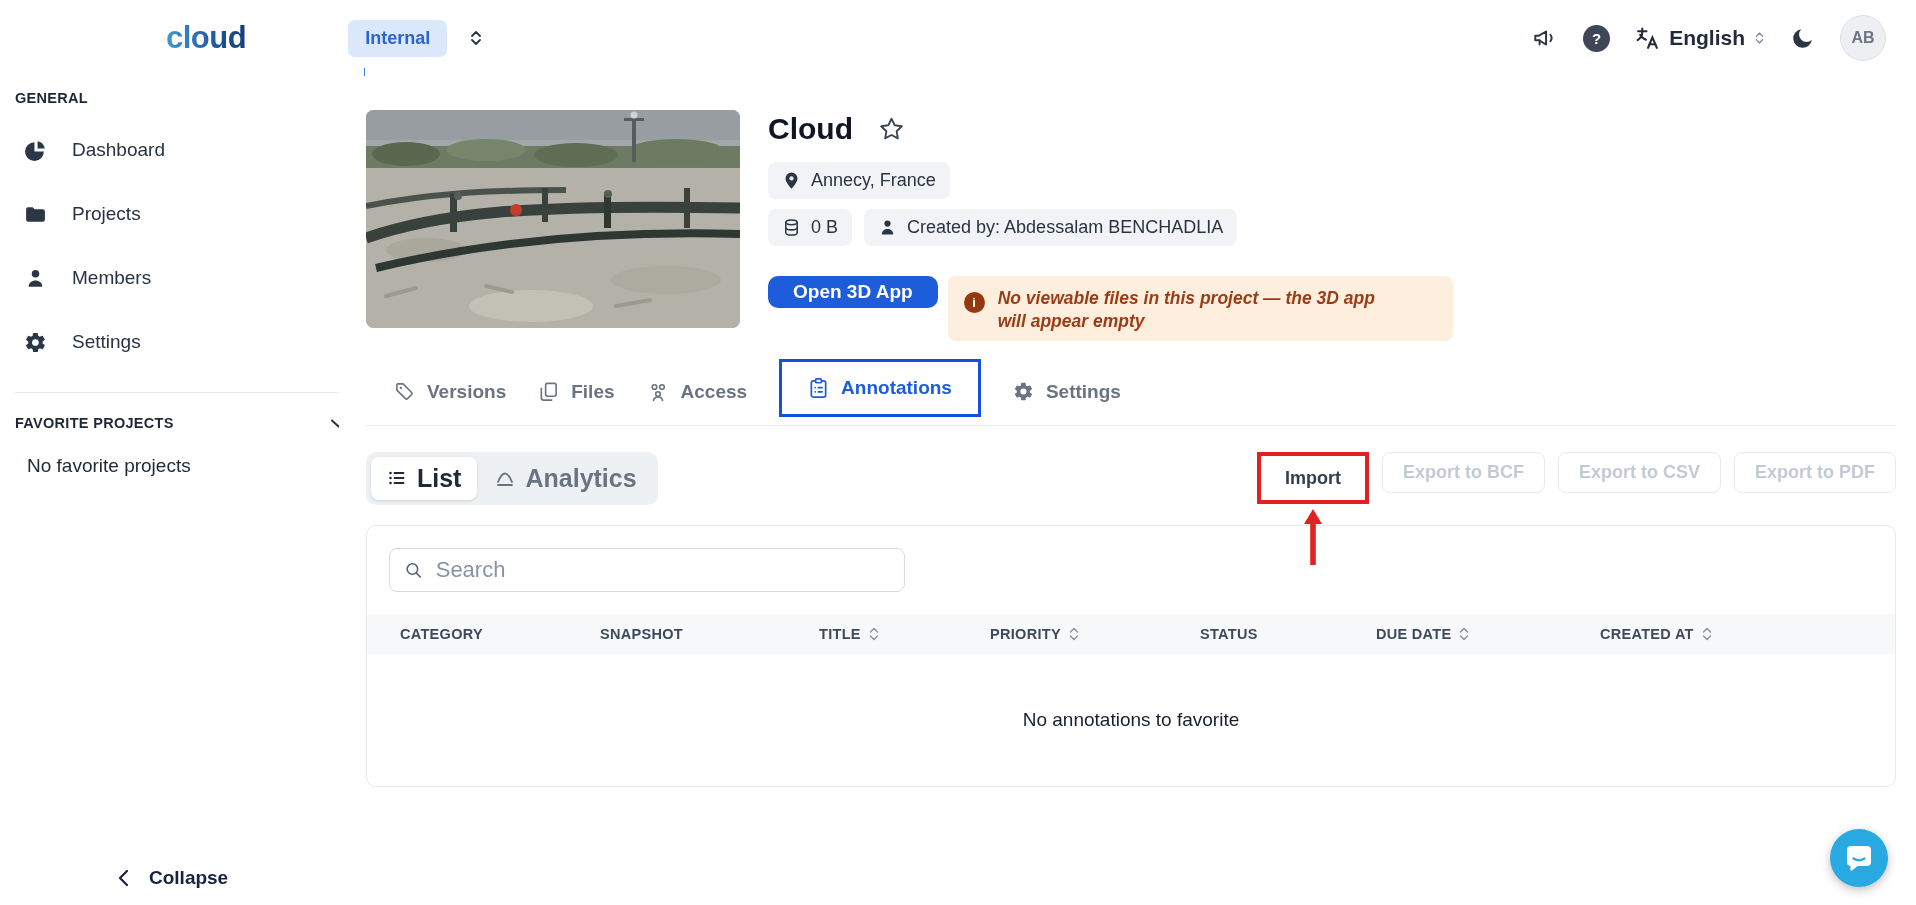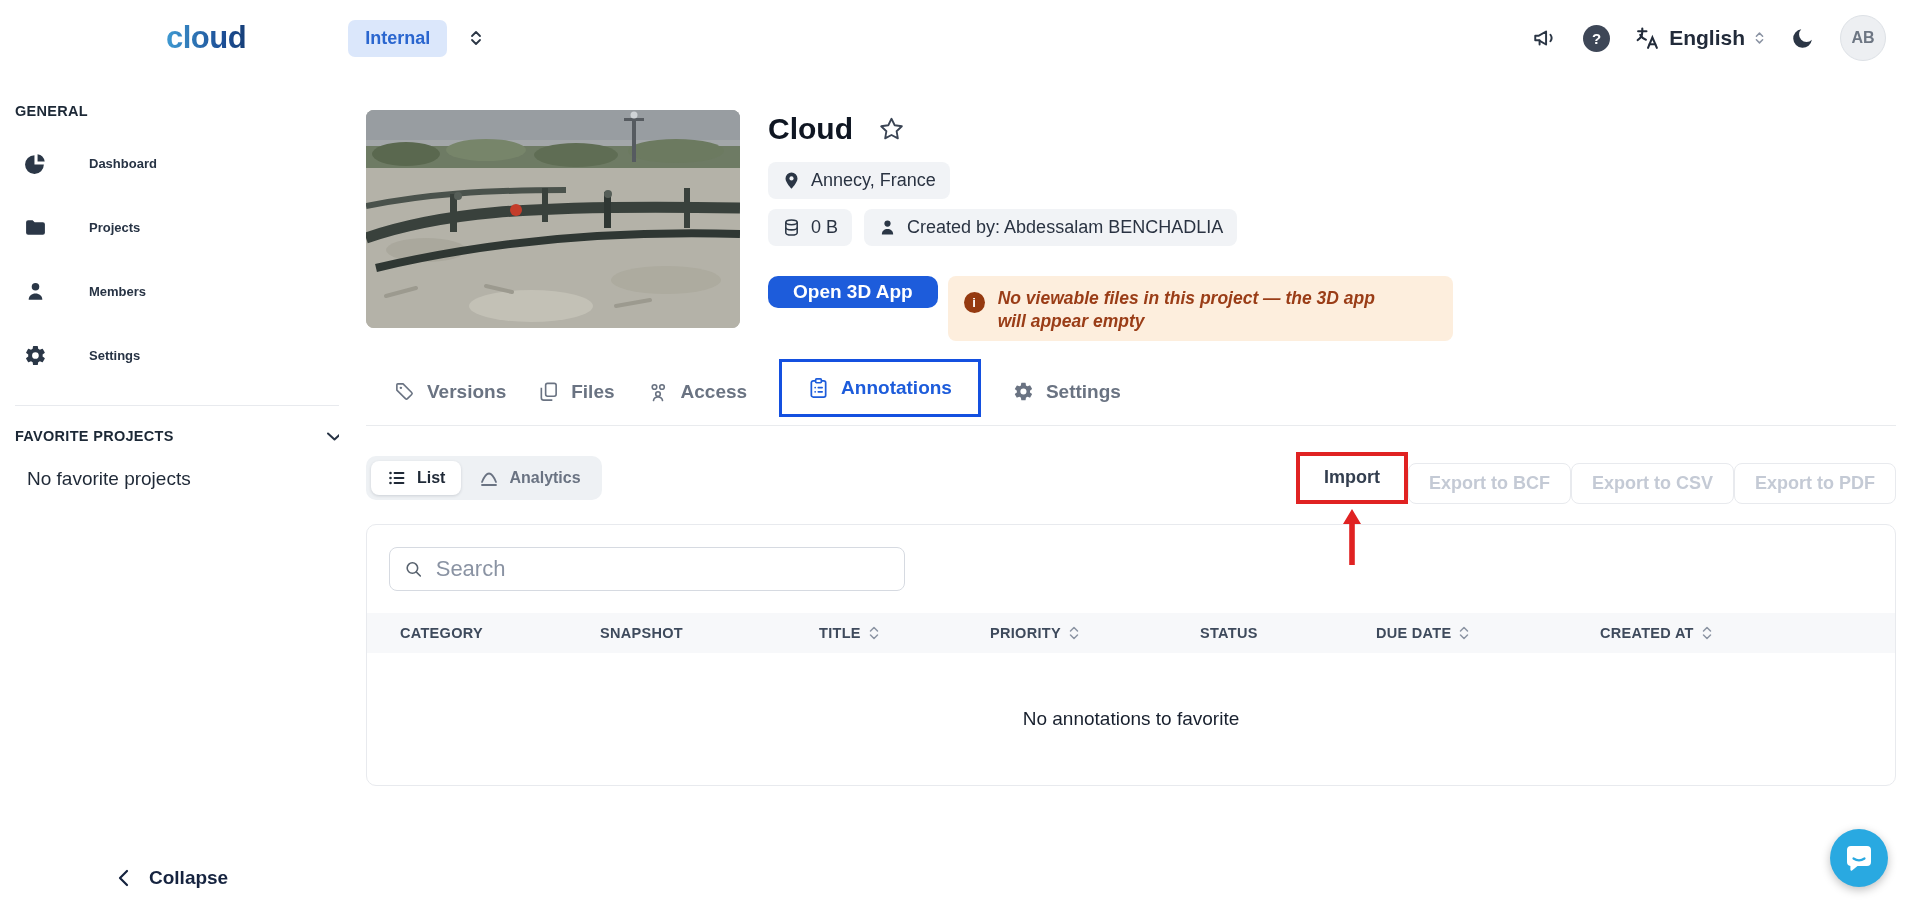--- a/index.html
+++ b/index.html
@@ -35,24 +35,24 @@
     font-size: 15px; font-weight: 700; display: flex; align-items: center; justify-content: center; cursor: pointer;
   }
   .lang { display: flex; align-items: center; gap: 9px; font-size: 21px; font-weight: 600; color: #222b3a; cursor: pointer; }
   .avatar {
     width: 46px; height: 46px; border-radius: 50%; background: #edeff2; border: 1px solid #dde1e6;
     color: #6d7683; font-size: 16px; font-weight: 600;
     display: flex; align-items: center; justify-content: center; cursor: pointer;
   }
 
   
-  .sidebar { position: absolute; left: 0; top: 81px; bottom: 0; width: 365px; border-right: 5px solid #3b82f6; background: #fff; }
+  .sidebar { position: absolute; left: 0; top: 68px; bottom: 0; width: 365px; border-right: 1px solid #3b82f6; background: #fff; }
   .side-heading { margin: 22px 15px 0; font-size: 14.5px; font-weight: 700; color: #1c2836; letter-spacing: .3px; }
   .side-items { margin-top: 12px; }
-  .side-item { display: flex; align-items: center; gap: 42px; padding-left: 24px; height: 64px; font-size: 13px; font-weight: 700; color: #273344; cursor: pointer; }
+  .side-item { display: flex; align-items: center; gap: 25px; padding-left: 24px; height: 64px; font-size: 19px; font-weight: 400; color: #273344; cursor: pointer; }
   .side-item svg { flex: none; }
   .side-divider { border-top: 1px solid #e8eaee; margin: 18px 15px 0; }
   .fav-header { display: flex; justify-content: space-between; align-items: center; margin: 22px 17px 0 15px; }
   .fav-header .label { font-size: 14.5px; font-weight: 700; color: #1c2836; letter-spacing: .3px; }
   .fav-empty { margin: 24px 0 0 27px; font-size: 19px; color: #1f2937; }
   .collapse { position: absolute; left: 118px; bottom: 16px; display: flex; align-items: center; gap: 20px; font-size: 19px; font-weight: 600; color: #15233f; cursor: pointer; }
 
   
   .main { position: absolute; left: 339px; top: 76px; right: 0; bottom: 0; padding: 0 20px 0 27px; background: #fff; }
 
@@ -84,23 +84,23 @@
   .tabs { display: flex; align-items: flex-start; gap: 32px; margin-top: 18px; padding-left: 28px; border-bottom: 1px solid #e9ebee; }
   .tab { display: flex; align-items: center; gap: 12px; font-size: 19px; font-weight: 600; color: #6a7382; padding: 22px 0; cursor: pointer; }
   .tab-active-box {
     display: flex; align-items: center; gap: 12px; font-size: 19px; font-weight: 600; color: #1d5cdb;
     border: 3px solid #1450e0; padding: 15px 26px; margin-bottom: -2px; background: #fff; cursor: pointer;
   }
 
   
   .toolbar { margin-top: 26px; display: flex; align-items: center; }
   .segmented { background: #eef1f4; border-radius: 10px; padding: 5px; display: flex; gap: 2px; }
-  .seg { display: flex; align-items: center; gap: 10px; padding: 7px 16px; font-size: 16px; font-weight: 600; color: #6a7382; border-radius: 8px; cursor: pointer; }
+  .seg { display: flex; align-items: center; gap: 10px; padding: 7px 16px; font-size: 25px; font-weight: 600; color: #6a7382; border-radius: 8px; cursor: pointer; }
   .seg.active { background: #fff; color: #1f2937; box-shadow: 0 1px 3px rgba(20,30,50,.15); }
-  .toolbar-right { margin-left: auto; display: flex; align-items: flex-end; }
+  .toolbar-right { margin-left: auto; display: flex; align-items: flex-start; gap: 13px; }
   .btn {
     background: #fff; border: 1px solid #e8eaee; border-radius: 8px; padding: 0 20px; height: 41px;
     font-size: 18px; font-weight: 600; font-family: "Liberation Sans", sans-serif; cursor: pointer;
   }
   .btn.disabled { color: #c4cad5; cursor: default; }
   .red-box { border: 4px solid #e02222; position: relative; }
   .red-box .btn { border: none; height: 44px; color: #333e4f; padding: 0 24px; }
   .red-arrow { position: absolute; left: 50%; top: calc(100% + 8px); transform: translateX(-50%); }
 
   

